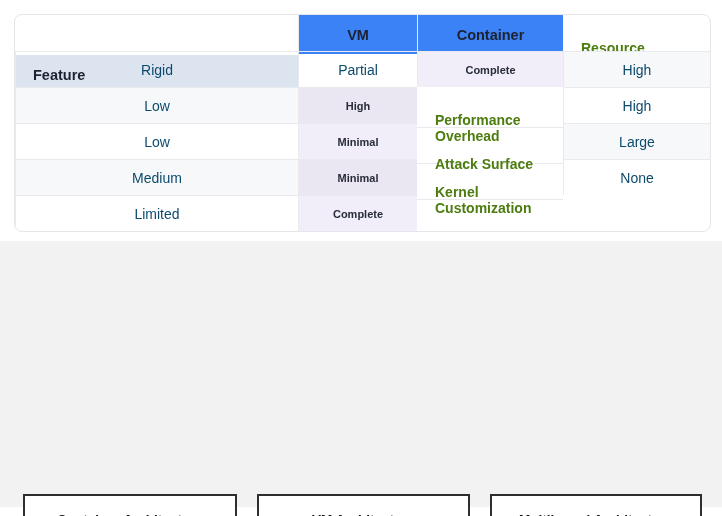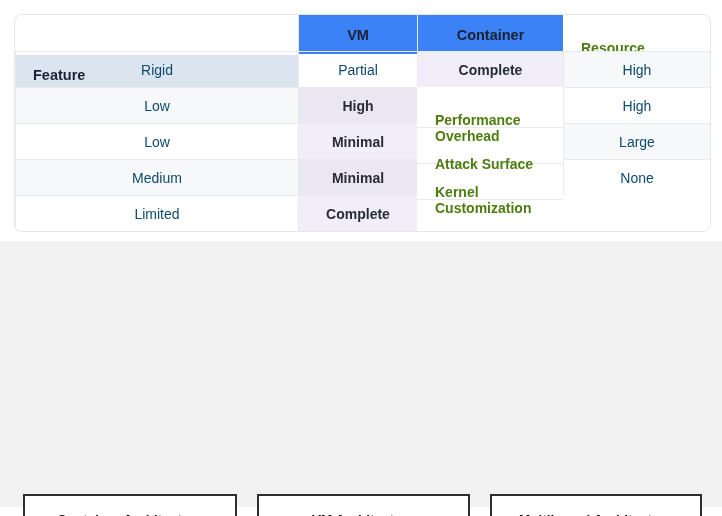--- a/index.html
+++ b/index.html
@@ -31,21 +31,21 @@
     height:39px; font-size:14.5px; font-weight:600; color:#1c2230;
     border-top:none;
   }
   .cell.left  { justify-content:flex-start; padding-left:18px;margin-top:40px; }
   .cell.mid   { justify-content:center; border-left:1px solid #e9eaee; }
   .hdr.h-feature { background:#dce4f0; }
   .hdr.h-plain   { background:#3b82f6; }
   .hdr.h-multi   { background:#ebe7f4; }
   .cell.feat { color:#4d7c0f;font-weight:bold; }
   .cell.ev   { background:#f7f8fa; }
-  .cell.mk   { font-weight:700; color:#272c36; background:#f1eef9; font-size:14px; }
+  .cell.mk   { font-weight:700; color:#272c36; background:#f1eef9; font-size:11px; }
   .cell.mk.ev{ background:#eae7f3; }
 
   
   .diagram-band {
     position:absolute; left:0; top:241px; width:722px; height:266px;
     background:#f2f2f2;
   }
   .diag {
     position:absolute; top:253px; height:242px;
     background:#ffffff; border:2px solid #2e2e2e;

